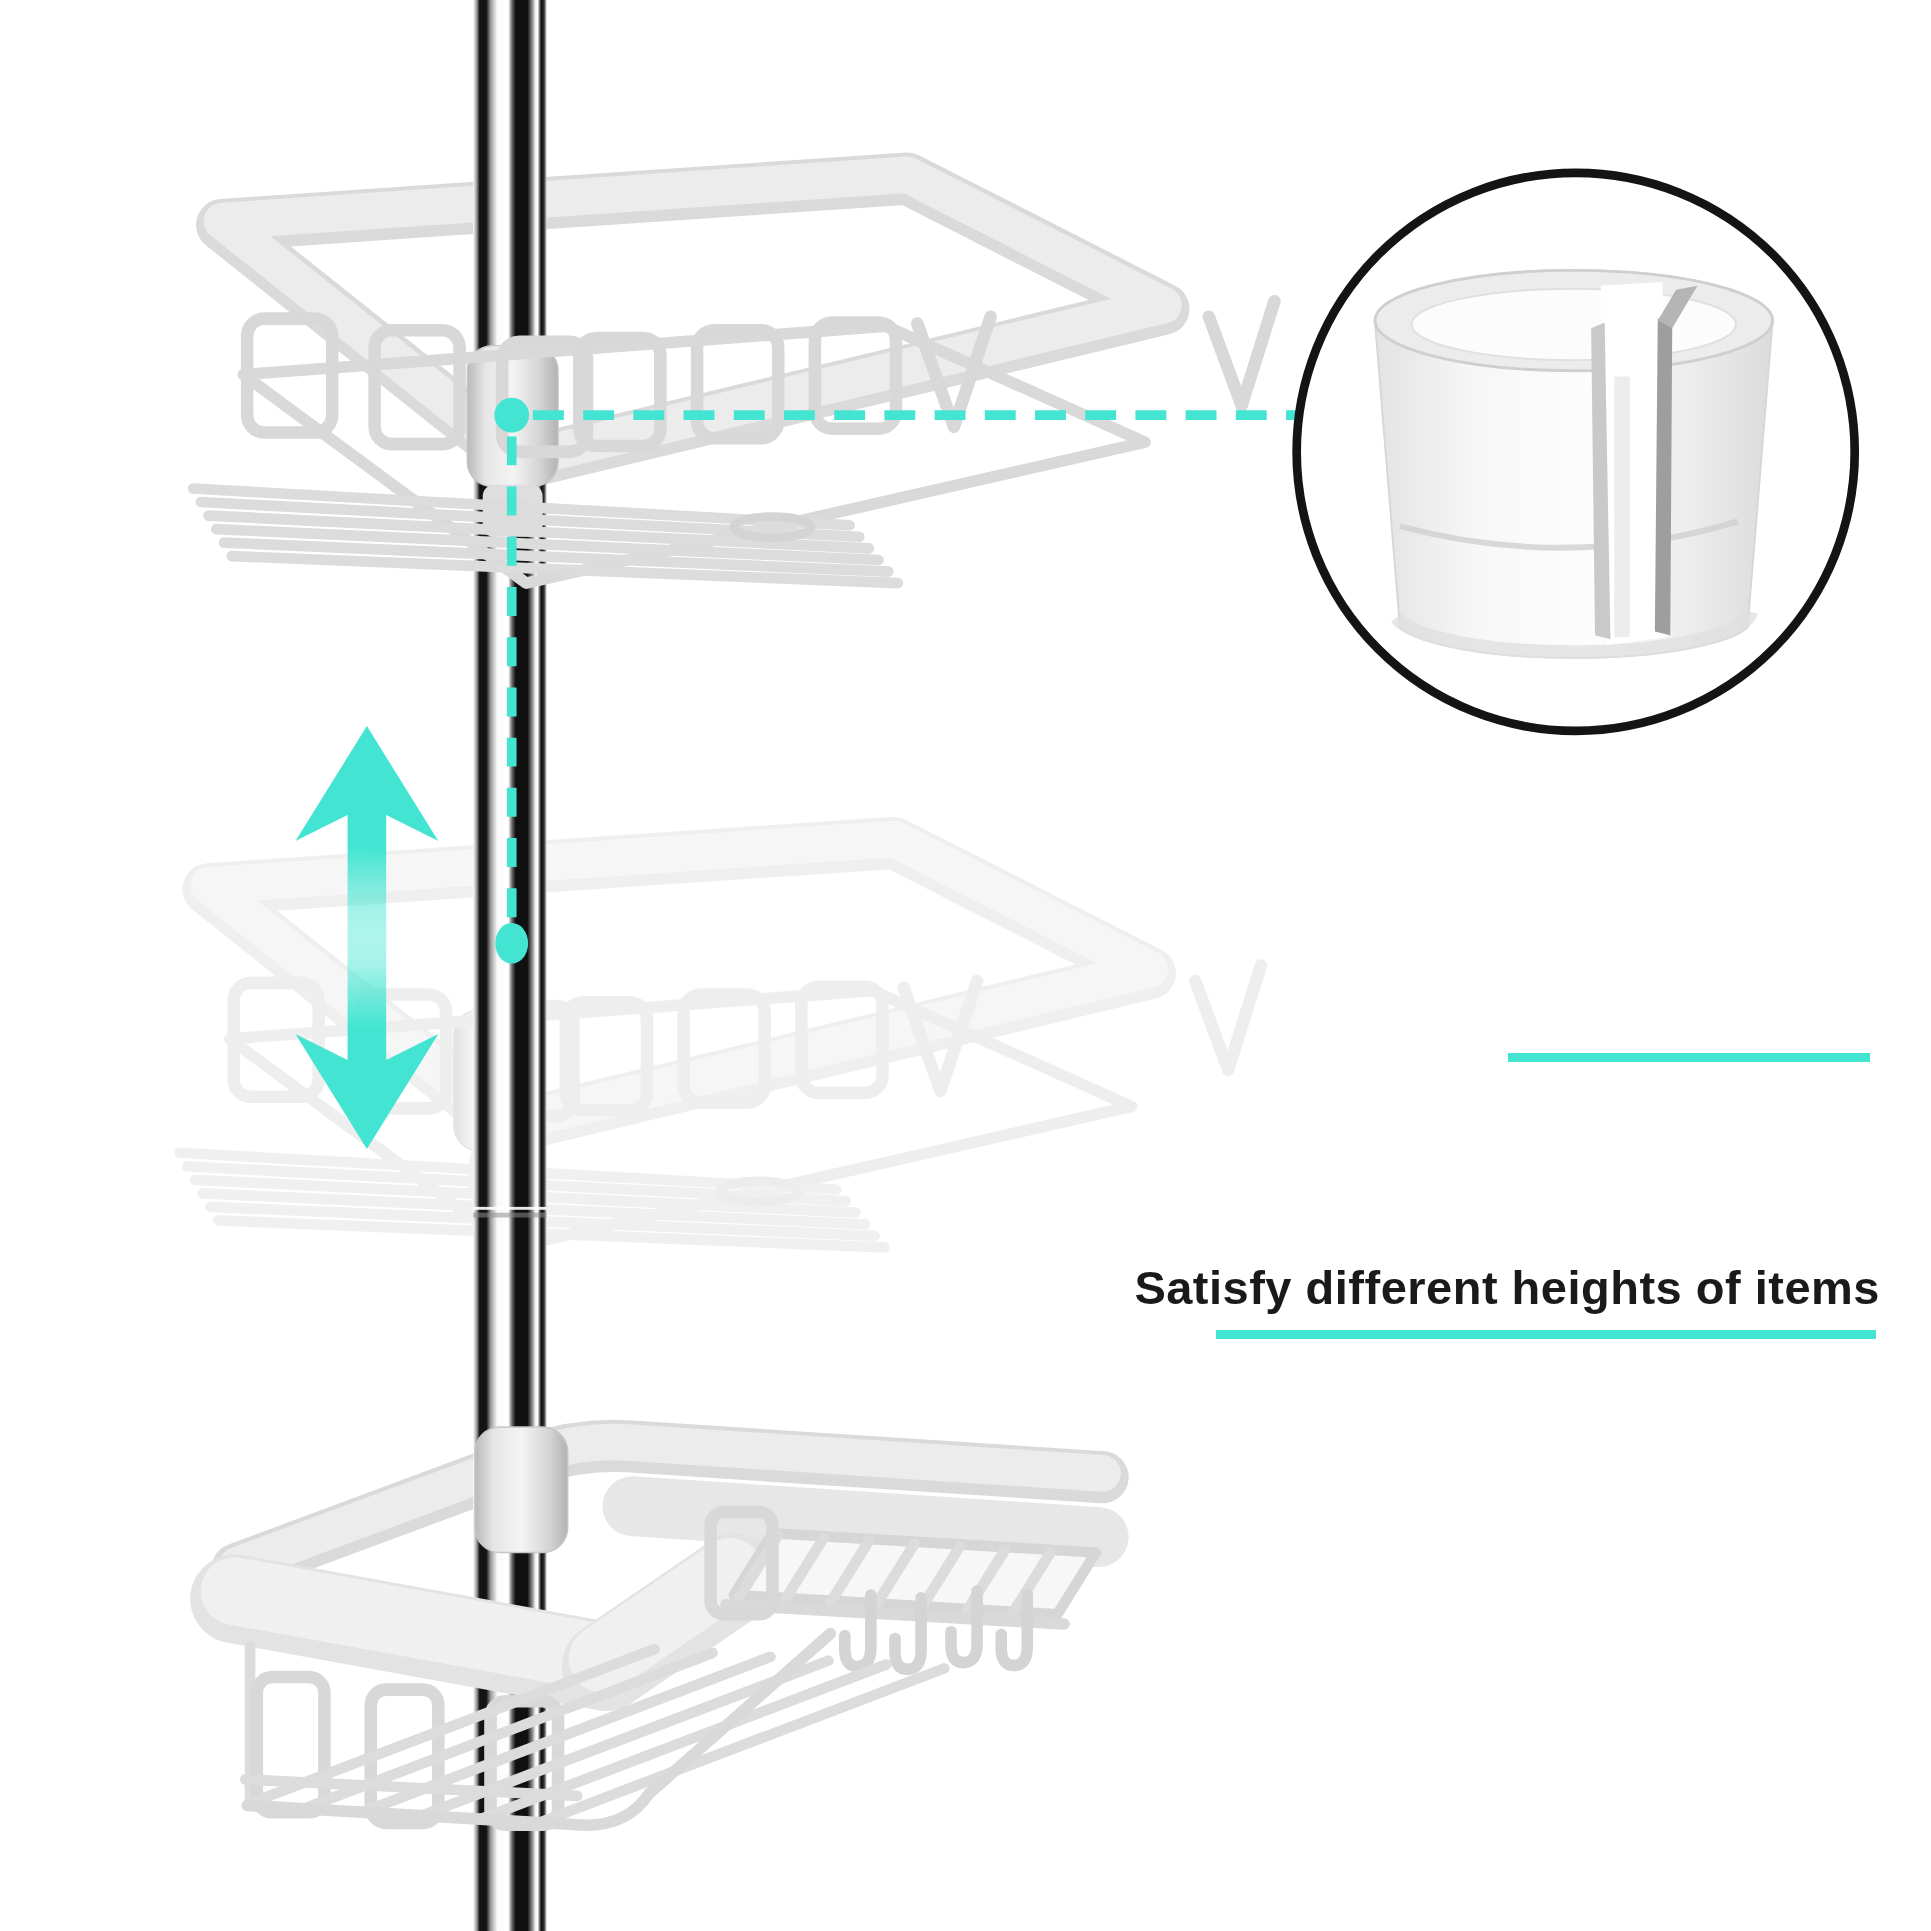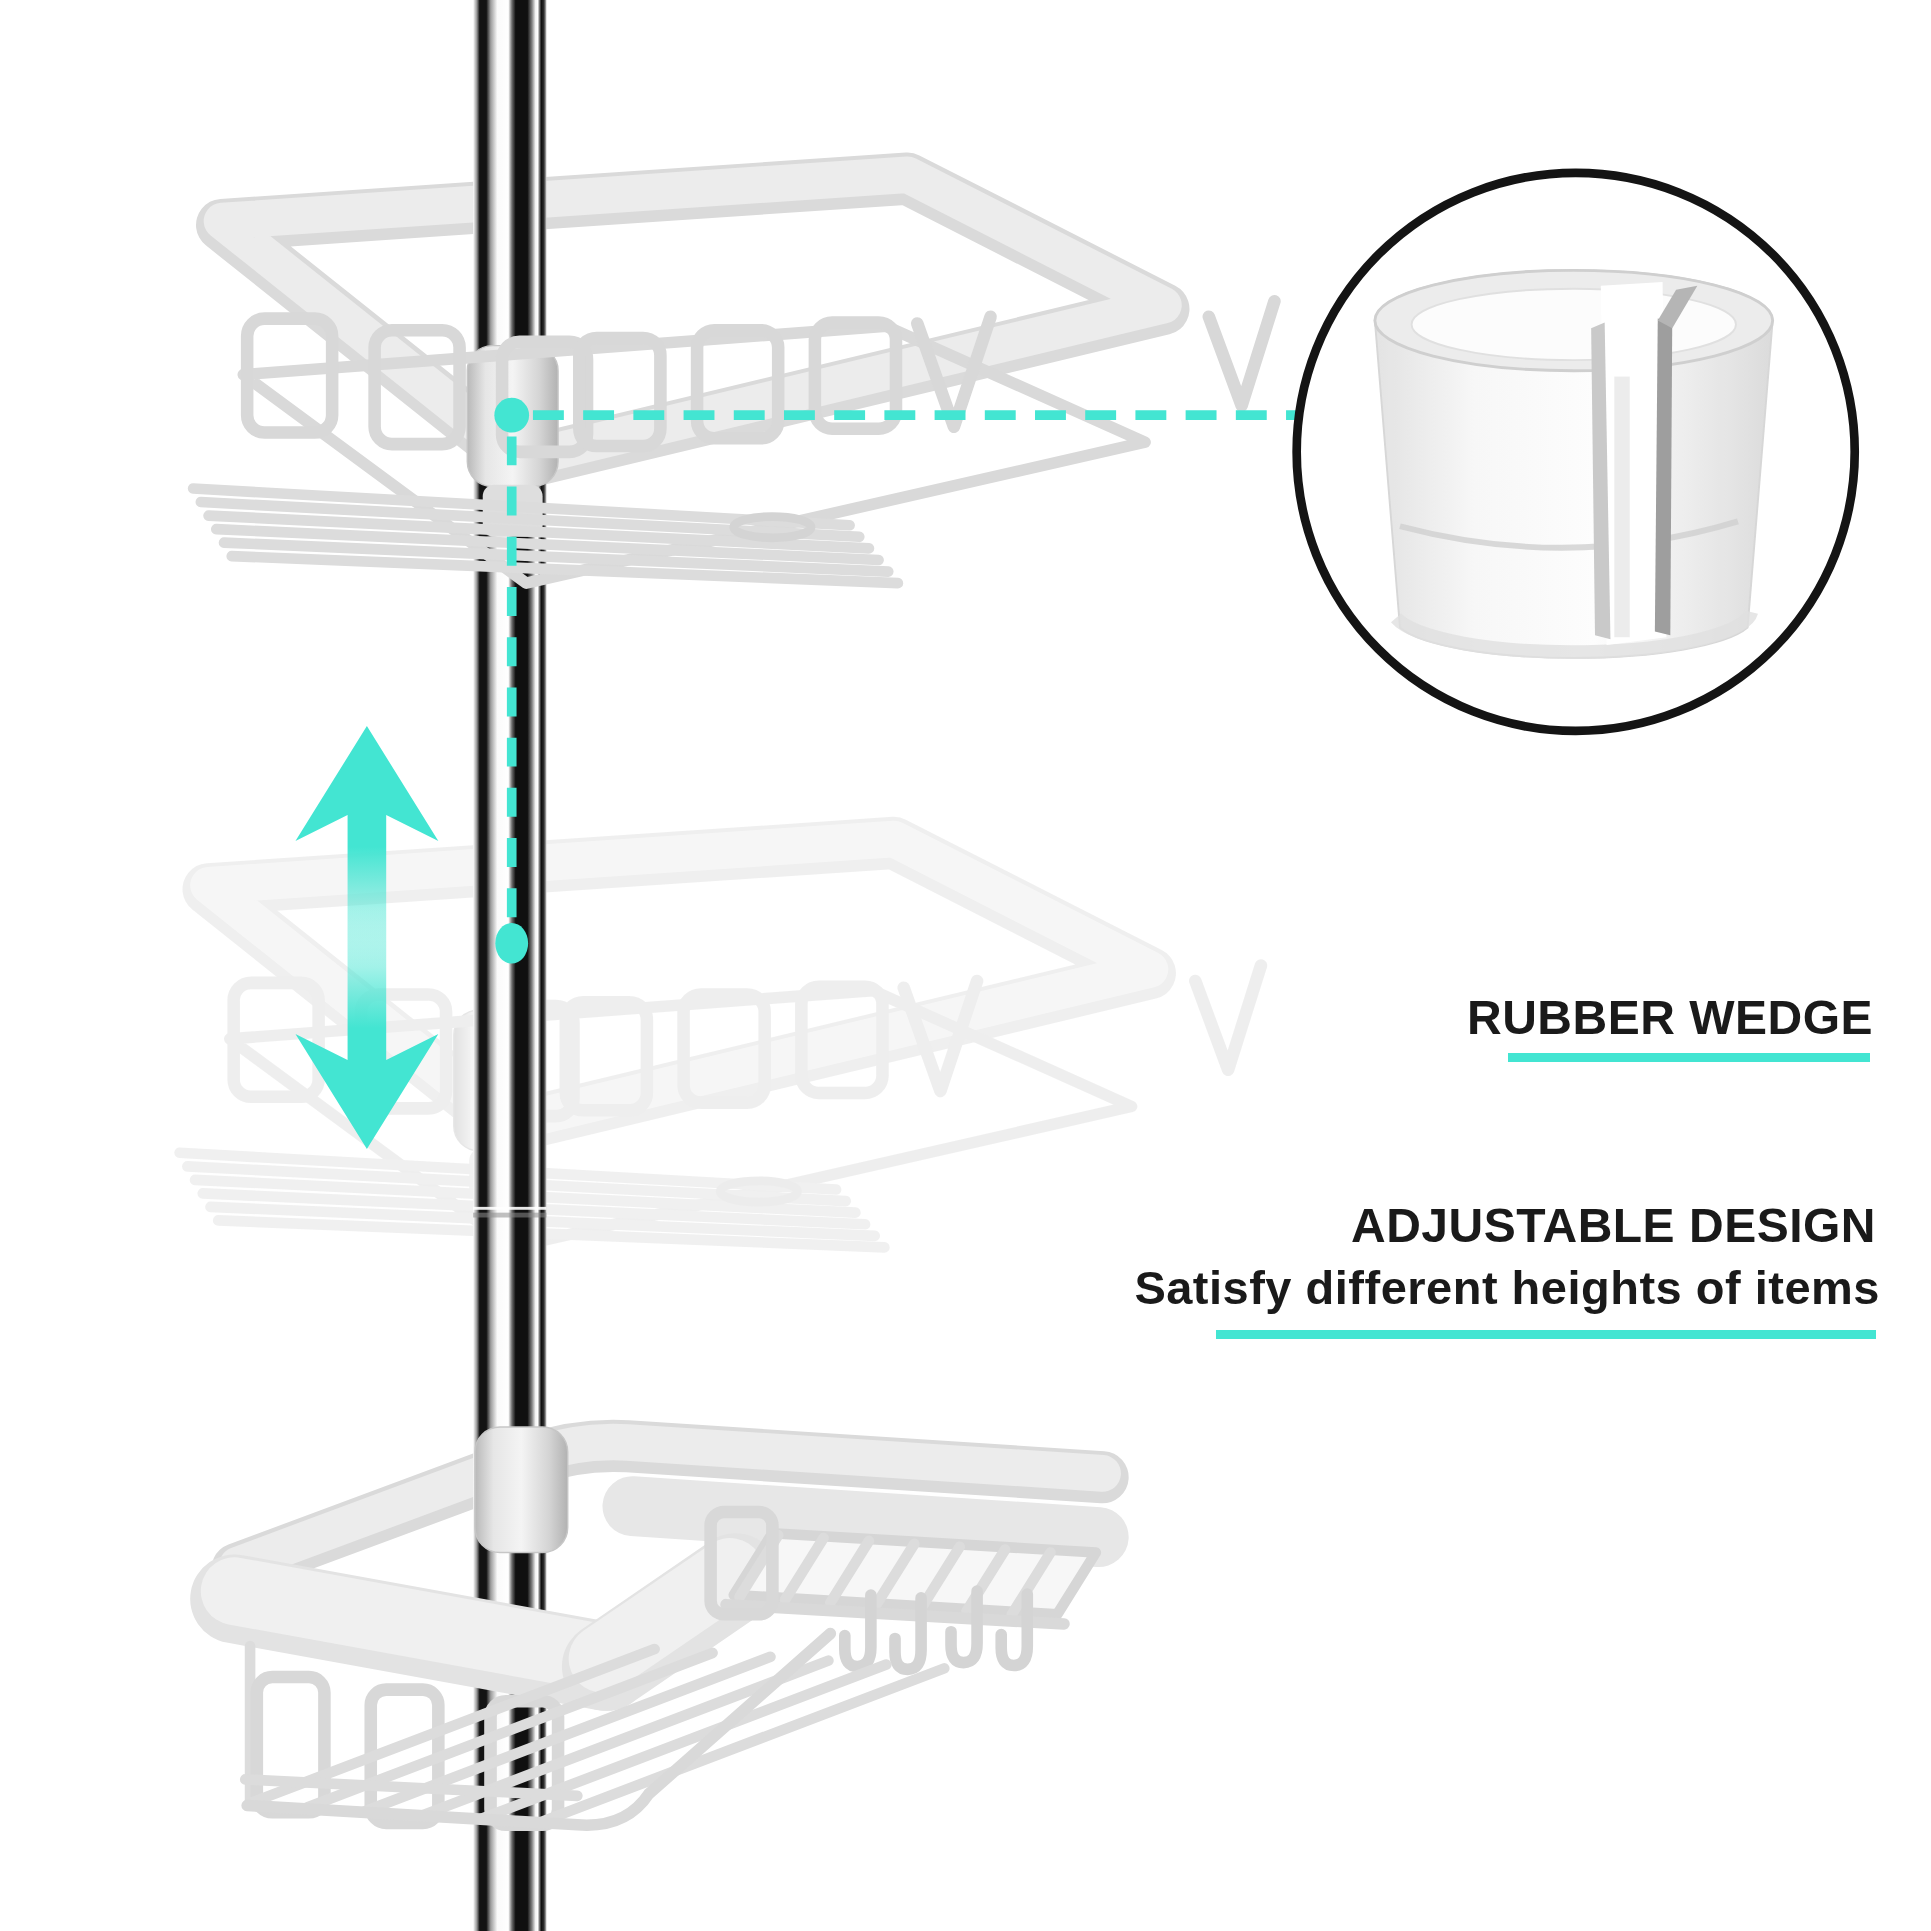--- a/index.html
+++ b/index.html
@@ -198,20 +198,18 @@
 
         <polygon points="1658,296 1722,292 1726,660 1664,668" fill="#ffffff"></polygon>
         <polygon points="1648,340 1662,334 1668,662 1652,658" fill="#c9c9c9"></polygon>
         <polygon points="1717,330 1732,334 1730,658 1714,654" fill="#9e9e9e"></polygon>
         <polygon points="1717,332 1736,300 1758,296 1732,340" fill="#b5b5b5"></polygon>
         <rect x="1672" y="390" width="16" height="270" fill="#dcdcdc" opacity="0.55"></rect>
       </g>
     </g>
   </svg>
 
-  <div class="label label-rubber">RUBBER WEDGE</div>
   <div class="accent-bar bar-rubber"></div>
 
-  <div class="label label-adjtitle">ADJUSTABLE DESIGN</div>
   <div class="label label-adjsub">Satisfy different heights of items</div>
   <div class="accent-bar bar-adjust"></div>
 </div>
 
 
 </body></html>

